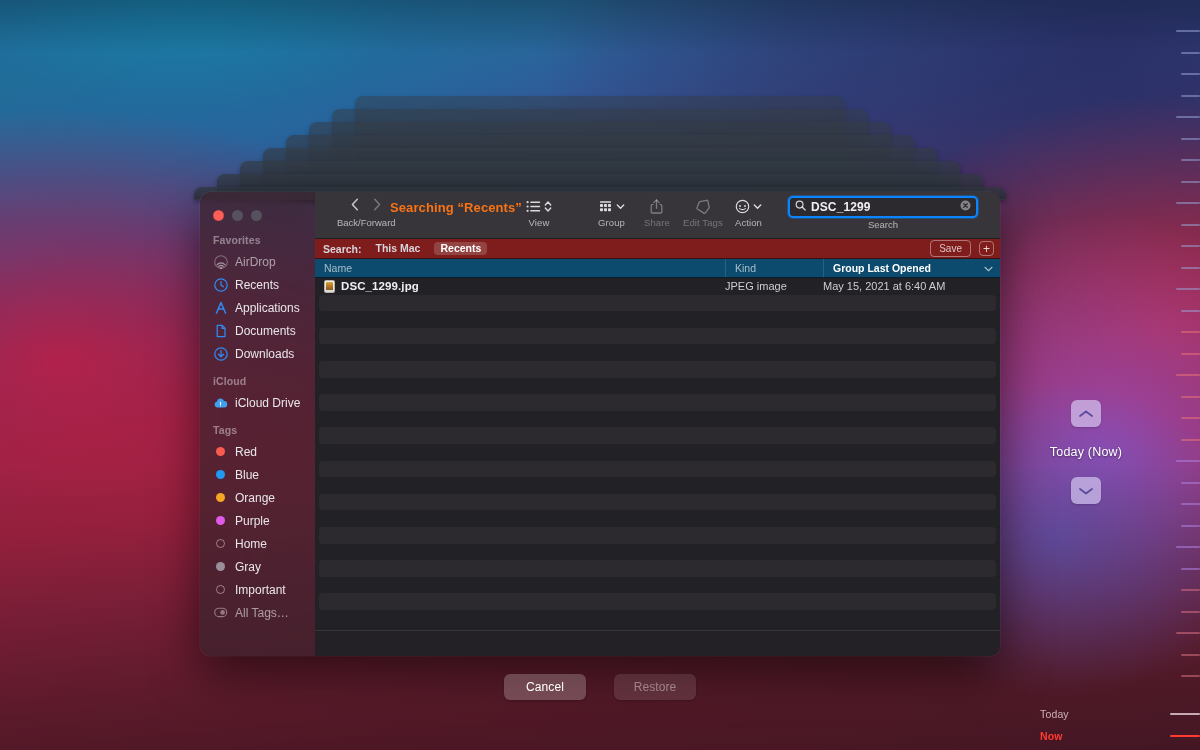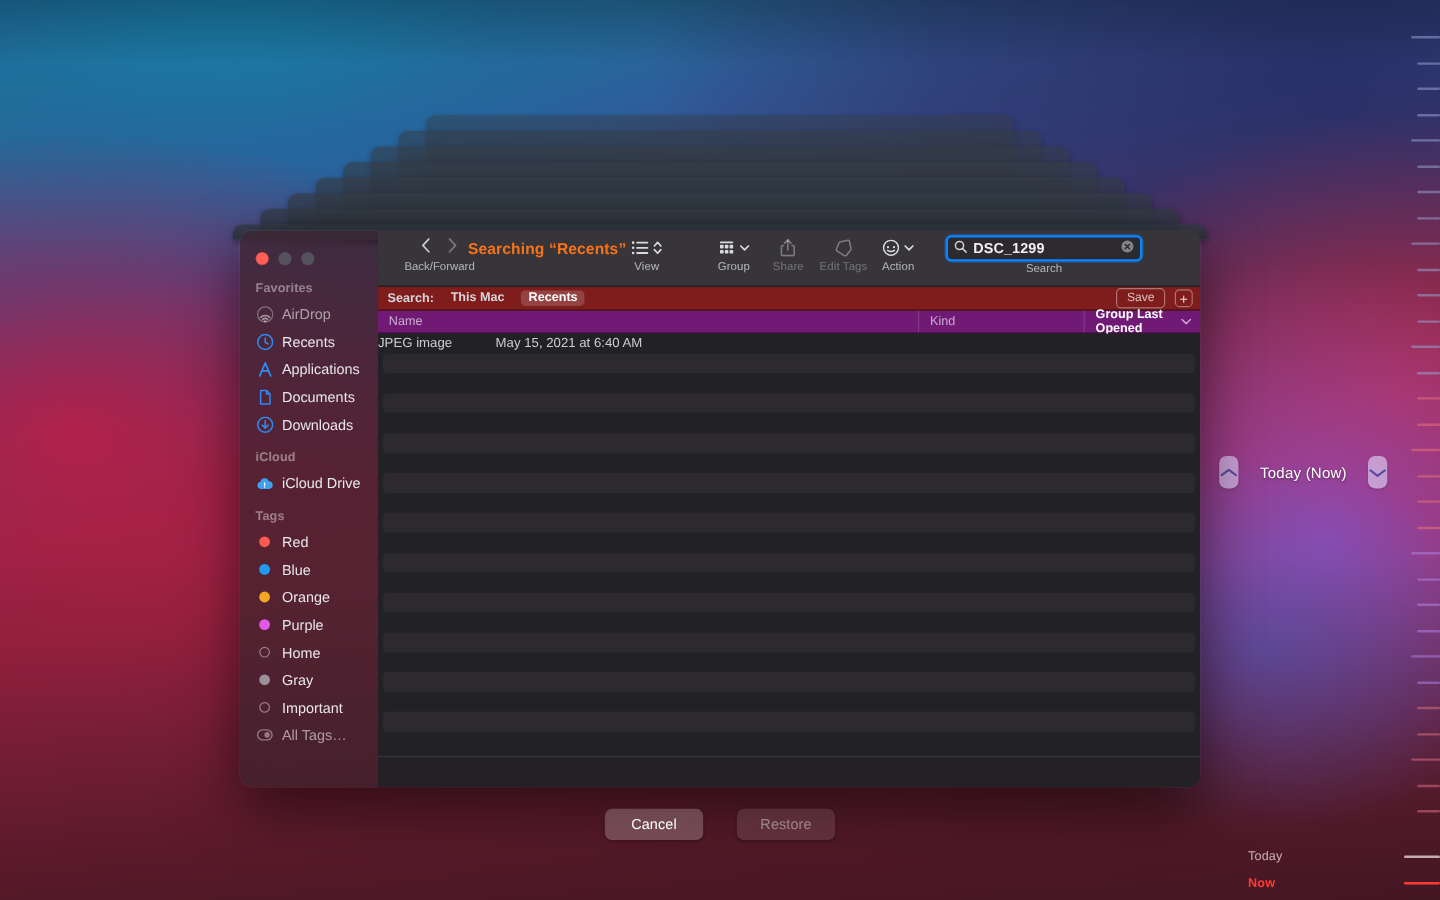--- a/index.html
+++ b/index.html
@@ -72,22 +72,22 @@
   #stack { position:absolute; left:0; top:0; width:1200px; height:200px; }
   #stack .sheet {
     position:absolute;
     border-radius:8px 8px 0 0;
     background:linear-gradient(to bottom, rgba(52,60,70,0.88), rgba(40,46,55,0.92));
     box-shadow:0 -1px 0 rgba(255,255,255,0.06) inset, 0 2px 5px rgba(0,0,0,0.35);
   }
 
   
   #tm-nav {
-    position:absolute; left:1016px; top:380px; width:140px;
-    display:flex; flex-direction:row; align-items:center; gap:18px;
+    position:absolute; left:1016px; top:400px; width:140px;
+    display:flex; flex-direction:column; align-items:center; gap:18px;
   }
   .tm-btn {
     width:30px; height:27px; border-radius:6px;
     background:rgba(225,215,250,0.62);
     display:flex; align-items:center; justify-content:center;
     box-shadow:0 1px 2px rgba(0,0,0,0.18);
   }
   .tm-btn svg { display:block; }
   #tm-nav .tm-label {
     color:#fff; font-size:12.5px; letter-spacing:0.2px;
@@ -166,21 +166,21 @@
   }
 
   #tb-view   { position:absolute; left:211px; top:0; }
   #tb-group  { position:absolute; left:283px; top:0; }
   #tb-share  { position:absolute; left:329px; top:0; }
   #tb-tags   { position:absolute; left:368px; top:0; }
   #tb-action { position:absolute; left:420px; top:0; }
 
   #searchwrap { position:absolute; left:473px; top:4px; display:flex; flex-direction:column; align-items:center; }
   #searchfield {
-    width:164px; height:22px; border-radius:5px;
+    width:190px; height:22px; border-radius:5px;
     background:#2c2a2f;
     border:2px solid #0a84ff;
     box-shadow:0 0 0 1px rgba(10,132,255,0.35);
     display:flex; align-items:center; gap:5px; padding:0 5px;
   }
   #searchfield .val {
     flex:1; color:#f0eef2; font-size:12px; font-weight:bold;
     letter-spacing:0.1px; line-height:1; white-space:nowrap; overflow:hidden;
   }
   #searchwrap .cap { font-size:9.5px; color:rgba(255,255,255,0.62); margin-top:1px; }
@@ -208,23 +208,22 @@
   .sc-plus {
     width:15px; height:15px; border-radius:4px;
     border:1px solid rgba(255,255,255,0.38);
     display:flex; align-items:center; justify-content:center;
     color:rgba(255,255,255,0.82); font-size:12px; line-height:1;
   }
 
   
   #colhead {
     height:19px; flex:0 0 19px; display:flex; align-items:center;
-    background:#701a75; font-size:10.5px; color:rgba(255,255,255,0.62);
+    background:#0c4a6e; font-size:10.5px; color:rgba(255,255,255,0.62);
     border-bottom:0.5px solid rgba(0,0,0,0.55);
-    gap:40px;
   }
   #colhead .ch { padding-left:9px; height:100%; display:flex; align-items:center; }
   #colhead .ch-name { width:410px; }
   #colhead .ch-kind { width:98px; border-left:0.5px solid rgba(255,255,255,0.13); }
   #colhead .ch-date {
     flex:1; border-left:0.5px solid rgba(255,255,255,0.13);
     color:#fff; font-weight:bold;
     display:flex; align-items:center; justify-content:space-between; padding-right:7px;
   }
 
@@ -623,20 +622,24 @@
           <svg width="9" height="6" viewBox="0 0 9 6">
               <path d="M1 1.3 L4.5 4.7 L8 1.3" fill="none" stroke="rgba(255,255,255,0.62)" stroke-width="1.2" stroke-linecap="round" stroke-linejoin="round"></path>
             </svg>
         </span>
       </div>
     </div>
 
     <div id="filelist">
         <div class="frow plain">
           <div class="stripe"></div>
+          <div class="fcell fc-name">
+            <span class="jpgicon"></span>
+            <span class="fname">DSC_1299.jpg</span>
+          </div>
           <div class="fcell fc-kind">
             <span>JPEG image</span>
           </div>
           <div class="fcell fc-date">
             <span>May 15, 2021 at 6:40 AM</span>
           </div>
         </div>
         <div class="frow">
           <div class="stripe"></div>
         </div>

